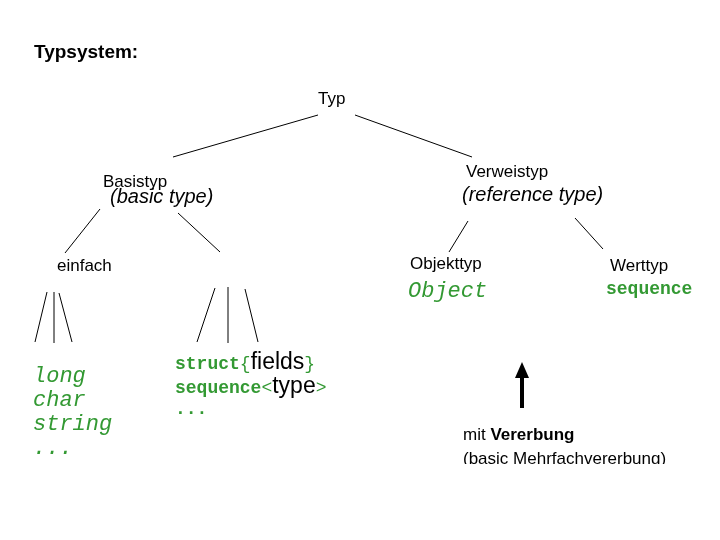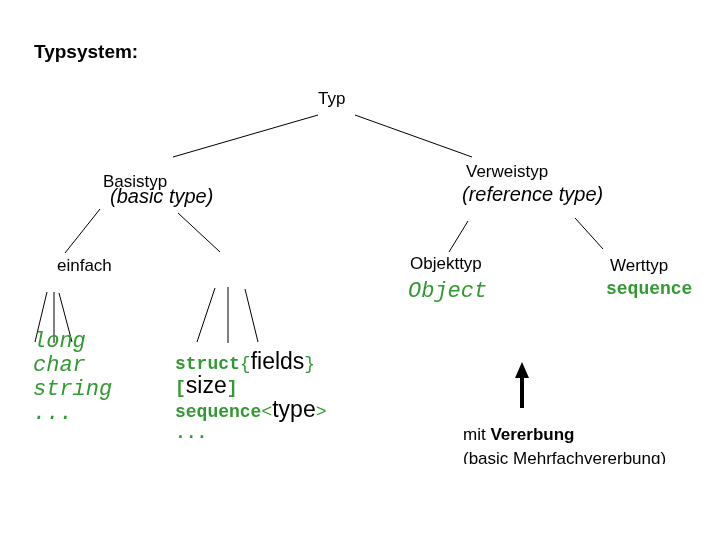--- a/index.html
+++ b/index.html
@@ -55,30 +55,29 @@
   <div class="t sub" style="left:462px;top:182px;">(reference type)</div>
 
   <div class="t node" style="left:33px;top:256px;margin-left:24px;">einfach</div>
 
   <div class="t node" style="left:410px;top:254px;text-align:right;">Objekttyp</div>
   <div class="t code" style="left:408px;top:279px;">Object</div>
 
   <div class="t node" style="left:610px;top:256px;">Werttyp</div>
   <div class="t kw" style="left:606px;top:279px;">sequence</div>
 
-  <div class="t code-col" style="left:33px;top:330px;">
+  <div class="t code-col" style="left:33px;top:365px;">
     <div class="code-line code">long</div>
     <div class="code-line code">char</div>
     <div class="code-line code">string</div>
     <div class="code-line code">...</div>
   </div>
 
   <div class="t code-col" style="left:175px;top:349px;">
     <div class="code-line"><span class="kw">struct</span><span class="sym">{</span><span class="arg">fields</span><span class="sym">}</span></div>
-    <div class="code-line"><span class="kw">[</span><span class="arg">size</span><span class="kw">]</span></div>
     <div class="code-line"><span class="kw">sequence</span><span class="sym">&lt;</span><span class="arg">type</span><span class="sym">&gt;</span></div>
     <div class="code-line"><span class="kw">...</span></div>
   </div>
 
   <div class="t ann" style="left:463px;top:423px;">
     <div><span>mit </span><b>Vererbung</b></div>
     <div>(basic Mehrfachvererbung)</div>
   </div>
 
 </div>

